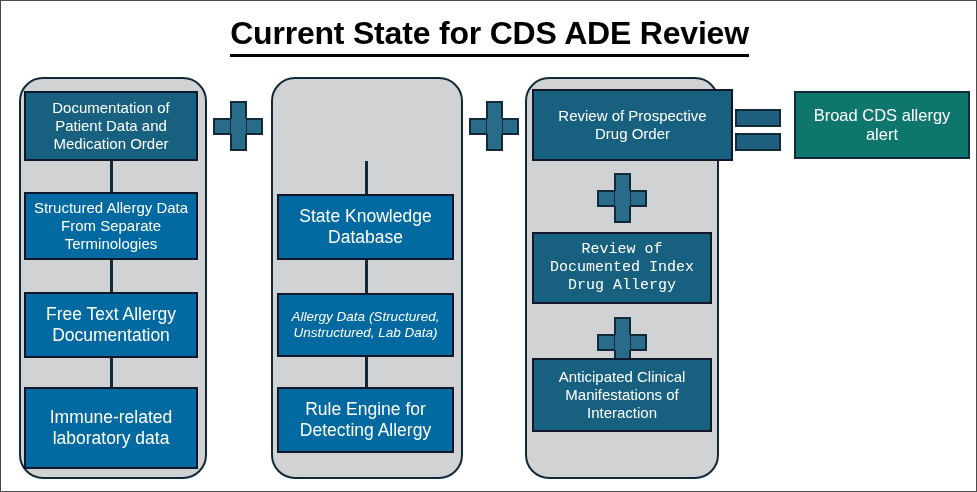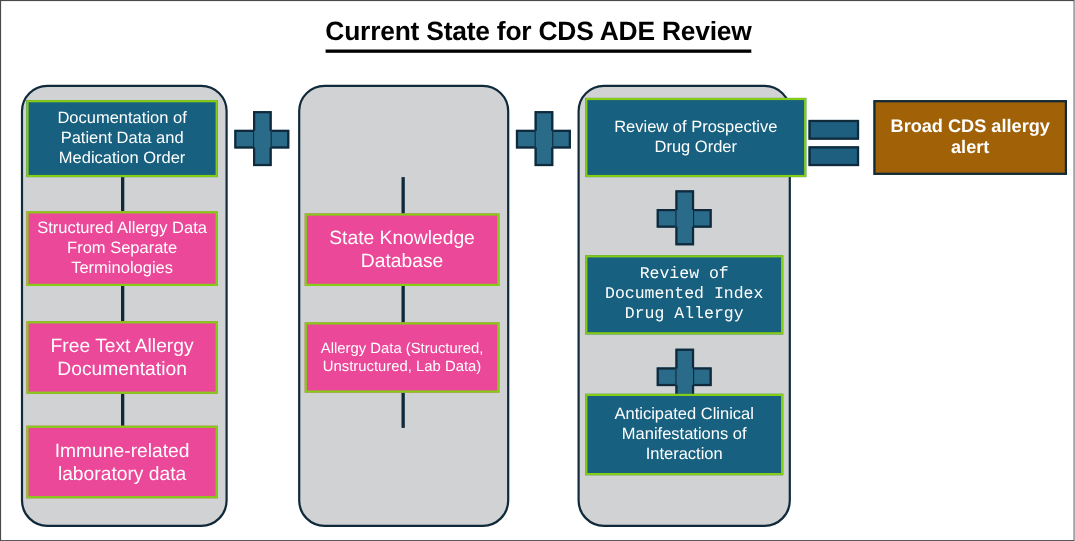--- a/index.html
+++ b/index.html
@@ -20,21 +20,21 @@
     overflow: hidden;
   }
 
   
   .diagram-title {
     position: absolute;
     left: 0;
     top: 14px;
     width: 977px;
     text-align: center;
-    font-size: 24px;
+    font-size: 32px;
     font-weight: bold;
     color: #000000;
     letter-spacing: -0.2px;
   }
   .diagram-title span {
     border-bottom: 3px solid #000000;
     padding-bottom: 3px;
   }
 
   
@@ -48,33 +48,33 @@
 
   
   .node {
     position: absolute;
     box-sizing: border-box;
     display: flex;
     align-items: center;
     justify-content: center;
     text-align: center;
     color: #ffffff;
-    border: 2px solid #84cc16;
+    border: 2px solid #0f172a;
     line-height: 1.18;
     padding: 2px 6px;
     font-weight: normal;
   }
   .node.teal   { background: #17607f; }
-  .node.gray   { background: #ec4899; }
-  .node.orange { background: #a16207; border-color: #102a3b; font-weight: bold; }
+  .node.gray   { background: #0369a1; }
+  .node.orange { background: #0f766e; border-color: #102a3b; }
 
   .fs-15 { font-size: 15px; }
   .fs-16 { font-size: 16.5px; }
   .fs-17 { font-size: 17.5px; }
-  .fs-13 { font-size: 13.5px; }
+  .fs-13 { font-size: 13.5px; font-style: italic; }
 
   
   .vline {
     position: absolute;
     width: 3px;
     background: #102a3b;
   }
 
   
   .plus {
@@ -139,39 +139,40 @@
   <div class="vline" style="left:109px; top:160px; height:36px;"></div>
   <div class="vline" style="left:109px; top:258px; height:36px;"></div>
   <div class="vline" style="left:109px; top:356px; height:32px;"></div>
 
   <div class="node teal fs-15" style="left:23px; top:90px; width:174px; height:70px;">Documentation of Patient Data and Medication Order</div>
 
   <div class="node gray fs-15" style="left:23px; top:191px; width:174px; height:68px;">Structured Allergy Data From Separate Terminologies</div>
 
   <div class="node gray fs-17" style="left:23px; top:291px; width:174px; height:66px;">Free Text Allergy Documentation</div>
 
-  <div class="node gray fs-17" style="left:23px; top:386px; width:174px; height:66px;">Immune-related laboratory data</div>
+  <div class="node gray fs-17" style="left:23px; top:386px; width:174px; height:82px;">Immune-related laboratory data</div>
 
   <div class="plus" style="left:212px; top:100px; width:50px; height:50px;">
     <div class="bar h"></div>
     <div class="bar v"></div>
     <div class="inner"></div>
   </div>
 
   <div class="group" style="left:270px; top:76px; width:192px; height:402px;"></div>
 
   <div class="vline" style="left:364px; top:160px; height:36px;"></div>
   <div class="vline" style="left:364px; top:258px; height:36px;"></div>
   <div class="vline" style="left:364px; top:356px; height:32px;"></div>
 
 
   <div class="node gray fs-17" style="left:276px; top:193px; width:177px; height:66px;">State Knowledge Database</div>
 
   <div class="node gray fs-13" style="left:276px; top:292px; width:177px; height:64px;">Allergy Data (Structured, Unstructured, Lab Data)</div>
 
+  <div class="node gray fs-17" style="left:276px; top:386px; width:177px; height:66px;">Rule Engine for Detecting Allergy</div>
 
   <div class="plus" style="left:468px; top:100px; width:50px; height:50px;">
     <div class="bar h"></div>
     <div class="bar v"></div>
     <div class="inner"></div>
   </div>
 
   <div class="group" style="left:524px; top:76px; width:194px; height:402px;"></div>
 
   <div class="node teal fs-15" style="left:531px; top:88px; width:201px; height:72px;">Review of Prospective Drug Order</div>

